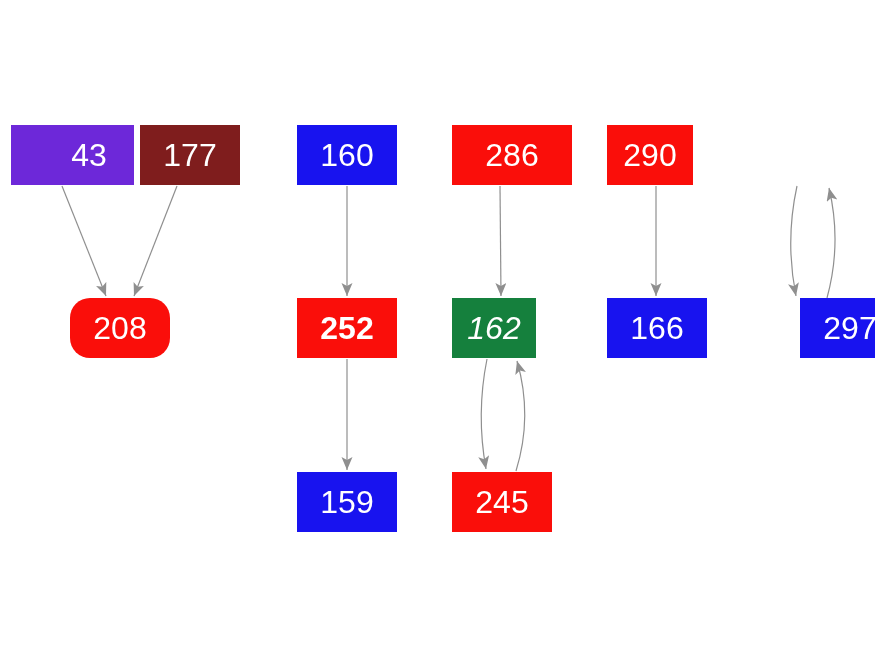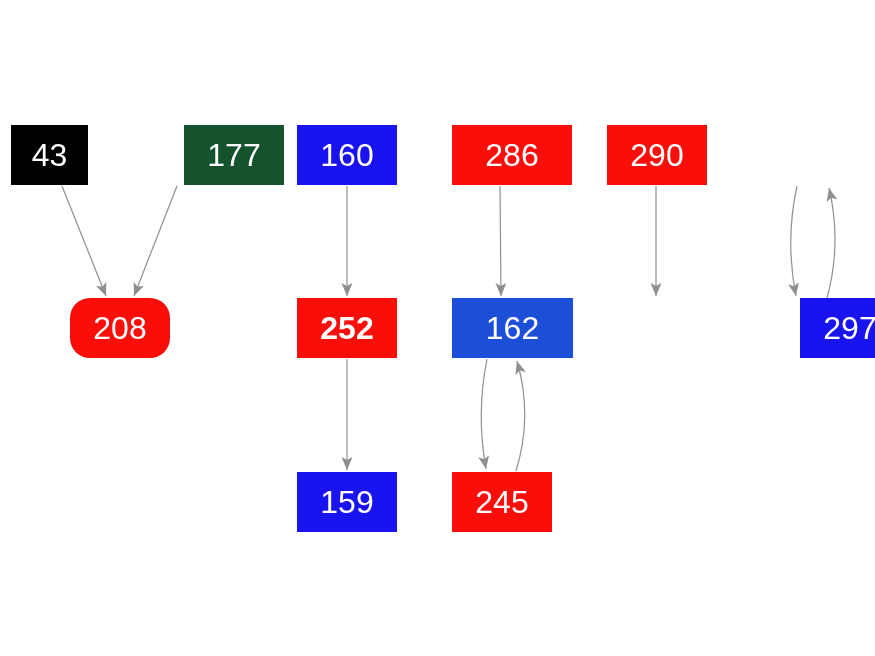--- a/index.html
+++ b/index.html
@@ -62,43 +62,46 @@
         <path d="M 347 359 L 347 470" class="edge-path" stroke="#8f8f8f" marker-end="url(#arrowhead)"></path>
         <path d="M 500 186 L 501 296" class="edge-path" stroke="#8f8f8f" marker-end="url(#arrowhead)"></path>
         <path d="M 656 186 L 656 296" class="edge-path" stroke="#8f8f8f" marker-end="url(#arrowhead)"></path>
         <path d="M 487 359 Q 476 414 486 469" class="edge-path" stroke="#8f8f8f" marker-end="url(#arrowhead)"></path>
         <path d="M 516 471 Q 533 416 517 361" class="edge-path" stroke="#8f8f8f" marker-end="url(#arrowhead)"></path>
         <path d="M 797 186 Q 785 241 796 296" class="edge-path" stroke="#8f8f8f" marker-end="url(#arrowhead)"></path>
         <path d="M 827 298 Q 842 243 829 188" class="edge-path" stroke="#8f8f8f" marker-end="url(#arrowhead)"></path>
       </g>
   </svg>
   <div class="nodes-layer" id="nodes-layer">
-      <div class="graph-node" style="left: 11px; top: 125px; width: 77px; height: 60px; background: #000000; color: rgb(255, 255, 255);">
+      <div class="graph-node" style="left: 11px; top: 125px; width: 90px; height: 60px; background: #6d28d9; color: rgb(255, 255, 255); padding-left: 33px;">
         <span>43</span>
       </div>
-      <div class="graph-node" style="left: 140px; top: 125px; width: 100px; height: 60px; background: #14532d; color: rgb(255, 255, 255); margin-left: 44px;">
+      <div class="graph-node" style="left: 140px; top: 125px; width: 100px; height: 60px; background: #7f1d1d; color: rgb(255, 255, 255);">
         <span>177</span>
       </div>
       <div class="graph-node" style="left: 297px; top: 125px; width: 100px; height: 60px; background: rgb(24, 19, 239); color: rgb(255, 255, 255);">
         <span>160</span>
       </div>
       <div class="graph-node" style="left: 452px; top: 125px; width: 120px; height: 60px; background: rgb(250, 14, 10); color: rgb(255, 255, 255);">
         <span>286</span>
       </div>
-      <div class="graph-node" style="left: 607px; top: 125px; width: 100px; height: 60px; background: rgb(250, 14, 10); color: rgb(255, 255, 255);">
+      <div class="graph-node" style="left: 607px; top: 125px; width: 86px; height: 60px; background: rgb(250, 14, 10); color: rgb(255, 255, 255);">
         <span>290</span>
       </div>
       <div class="graph-node" style="left: 70px; top: 298px; width: 100px; height: 60px; background: rgb(250, 14, 10); color: rgb(255, 255, 255); border-radius: 20px;">
         <span>208</span>
       </div>
       <div class="graph-node" style="left: 297px; top: 298px; width: 100px; height: 60px; background: rgb(250, 14, 10); color: rgb(255, 255, 255); font-weight: bold;">
         <span>252</span>
       </div>
-      <div class="graph-node" style="left: 452px; top: 298px; width: 121px; height: 60px; background: #1d4ed8; color: rgb(255, 255, 255);">
+      <div class="graph-node" style="left: 452px; top: 298px; width: 84px; height: 60px; background: #15803d; color: rgb(255, 255, 255); font-style: italic;">
         <span>162</span>
+      </div>
+      <div class="graph-node" style="left: 607px; top: 298px; width: 100px; height: 60px; background: rgb(24, 19, 239); color: rgb(255, 255, 255);">
+        <span>166</span>
       </div>
       <div class="graph-node" style="left: 762px; top: 298px; width: 100px; height: 60px; background: rgb(24, 19, 239); color: rgb(255, 255, 255); margin-left: 38px;">
         <span>297</span>
       </div>
       <div class="graph-node" style="left: 297px; top: 472px; width: 100px; height: 60px; background: rgb(24, 19, 239); color: rgb(255, 255, 255);">
         <span>159</span>
       </div>
       <div class="graph-node" style="left: 452px; top: 472px; width: 100px; height: 60px; background: rgb(250, 14, 10); color: #ffffff;">
         <span>245</span>
       </div>

